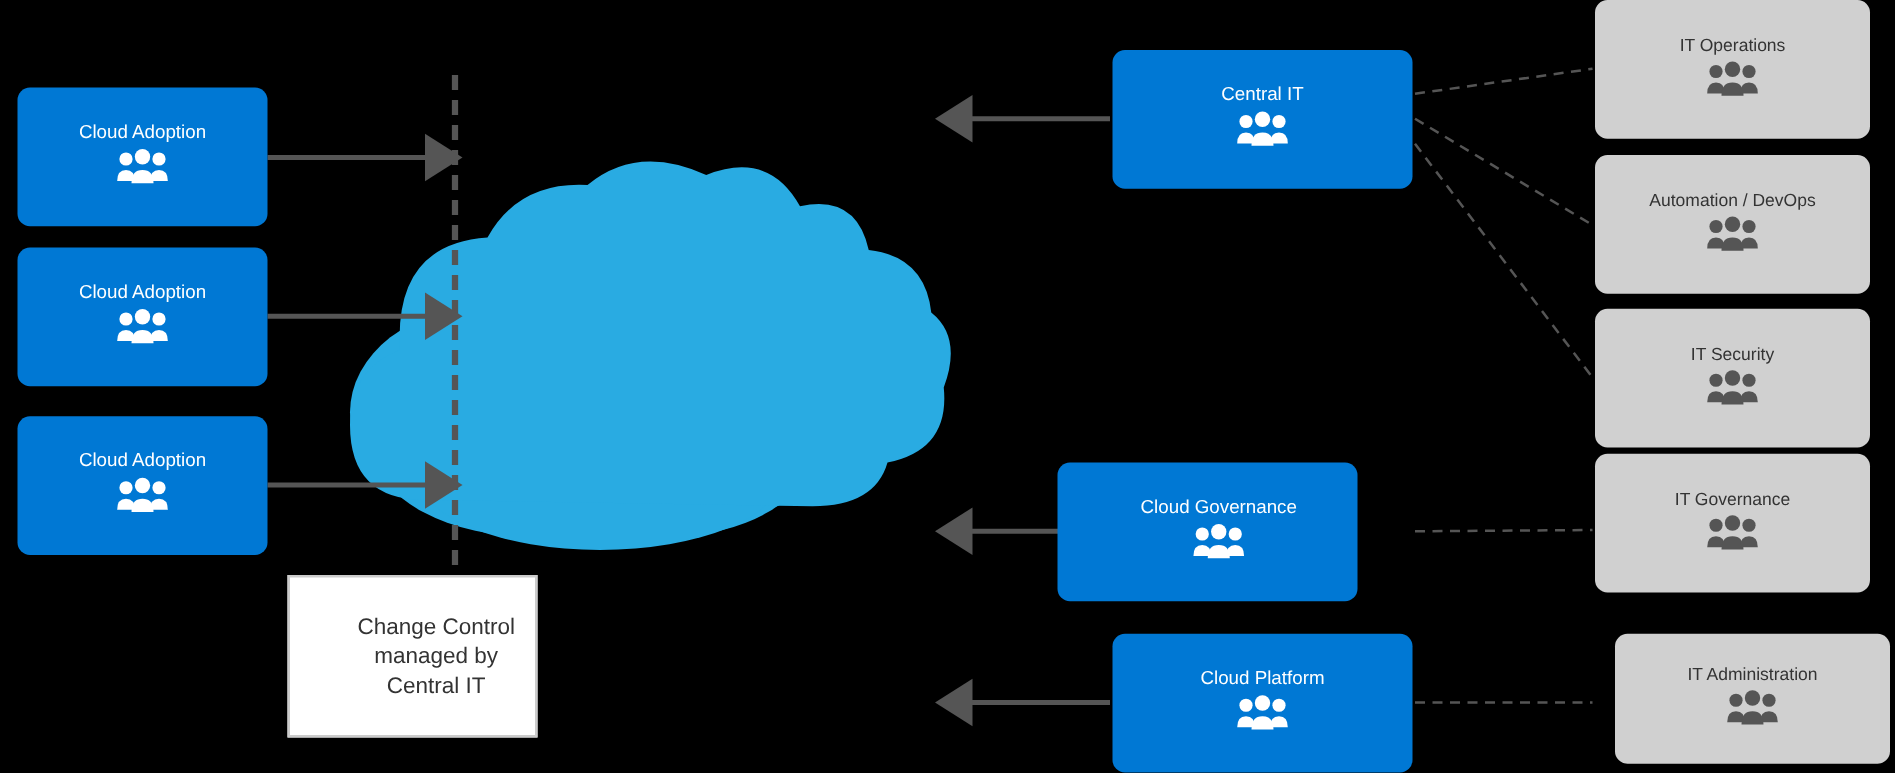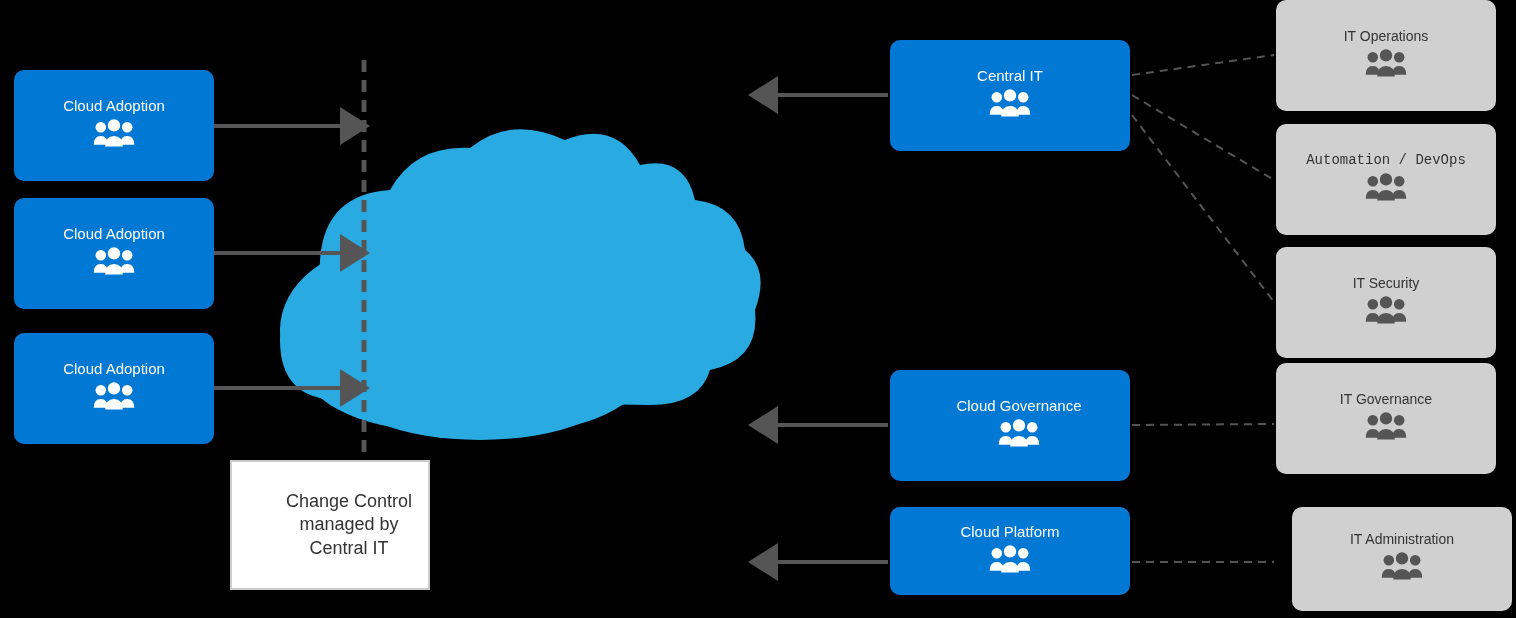--- a/index.html
+++ b/index.html
@@ -189,33 +189,33 @@
     <svg class="people-icon" viewBox="0 0 50 40" fill="white" xmlns="http://www.w3.org/2000/svg">
       <circle cx="10" cy="10" r="6" fill="white"></circle>
       <path d="M2,30 Q2,20 10,20 Q18,20 18,30" fill="white"></path>
       <circle cx="25" cy="8" r="7" fill="white"></circle>
       <path d="M15,32 Q15,20 25,20 Q35,20 35,32" fill="white"></path>
       <circle cx="40" cy="10" r="6" fill="white"></circle>
       <path d="M32,30 Q32,20 40,20 Q48,20 48,30" fill="white"></path>
     </svg>
   </div>
 
-  <div class="blue-box" style="left:890px; top:370px; width:240px; height:111px;padding-left:28px;">
+  <div class="blue-box" style="left:846px; top:370px; width:240px; height:111px;padding-left:28px;">
     <span>Cloud Governance</span>
     <svg class="people-icon" viewBox="0 0 50 40" fill="white" xmlns="http://www.w3.org/2000/svg">
       <circle cx="10" cy="10" r="6" fill="white"></circle>
       <path d="M2,30 Q2,20 10,20 Q18,20 18,30" fill="white"></path>
       <circle cx="25" cy="8" r="7" fill="white"></circle>
       <path d="M15,32 Q15,20 25,20 Q35,20 35,32" fill="white"></path>
       <circle cx="40" cy="10" r="6" fill="white"></circle>
       <path d="M32,30 Q32,20 40,20 Q48,20 48,30" fill="white"></path>
     </svg>
   </div>
 
-  <div class="blue-box" style="left:890px; top:507px; width:240px; height:88px;">
+  <div class="blue-box" style="left:890px; top:507px; width:240px; height:111px;">
     <span>Cloud Platform</span>
     <svg class="people-icon" viewBox="0 0 50 40" fill="white" xmlns="http://www.w3.org/2000/svg">
       <circle cx="10" cy="10" r="6" fill="white"></circle>
       <path d="M2,30 Q2,20 10,20 Q18,20 18,30" fill="white"></path>
       <circle cx="25" cy="8" r="7" fill="white"></circle>
       <path d="M15,32 Q15,20 25,20 Q35,20 35,32" fill="white"></path>
       <circle cx="40" cy="10" r="6" fill="white"></circle>
       <path d="M32,30 Q32,20 40,20 Q48,20 48,30" fill="white"></path>
     </svg>
   </div>
@@ -225,21 +225,21 @@
     <svg class="people-icon" viewBox="0 0 50 40" fill="#555" xmlns="http://www.w3.org/2000/svg">
       <circle cx="10" cy="10" r="6" fill="#555"></circle>
       <path d="M2,30 Q2,20 10,20 Q18,20 18,30" fill="#555"></path>
       <circle cx="25" cy="8" r="7" fill="#555"></circle>
       <path d="M15,32 Q15,20 25,20 Q35,20 35,32" fill="#555"></path>
       <circle cx="40" cy="10" r="6" fill="#555"></circle>
       <path d="M32,30 Q32,20 40,20 Q48,20 48,30" fill="#555"></path>
     </svg>
   </div>
 
-  <div class="gray-box" style="left:1276px; top:124px; width:220px; height:111px;font-family:Liberation Mono, monospace;">
+  <div class="gray-box" style="left:1276px; top:124px; width:220px; height:111px;">
     <span>Automation / DevOps</span>
     <svg class="people-icon" viewBox="0 0 50 40" fill="#555" xmlns="http://www.w3.org/2000/svg">
       <circle cx="10" cy="10" r="6" fill="#555"></circle>
       <path d="M2,30 Q2,20 10,20 Q18,20 18,30" fill="#555"></path>
       <circle cx="25" cy="8" r="7" fill="#555"></circle>
       <path d="M15,32 Q15,20 25,20 Q35,20 35,32" fill="#555"></path>
       <circle cx="40" cy="10" r="6" fill="#555"></circle>
       <path d="M32,30 Q32,20 40,20 Q48,20 48,30" fill="#555"></path>
     </svg>
   </div>

